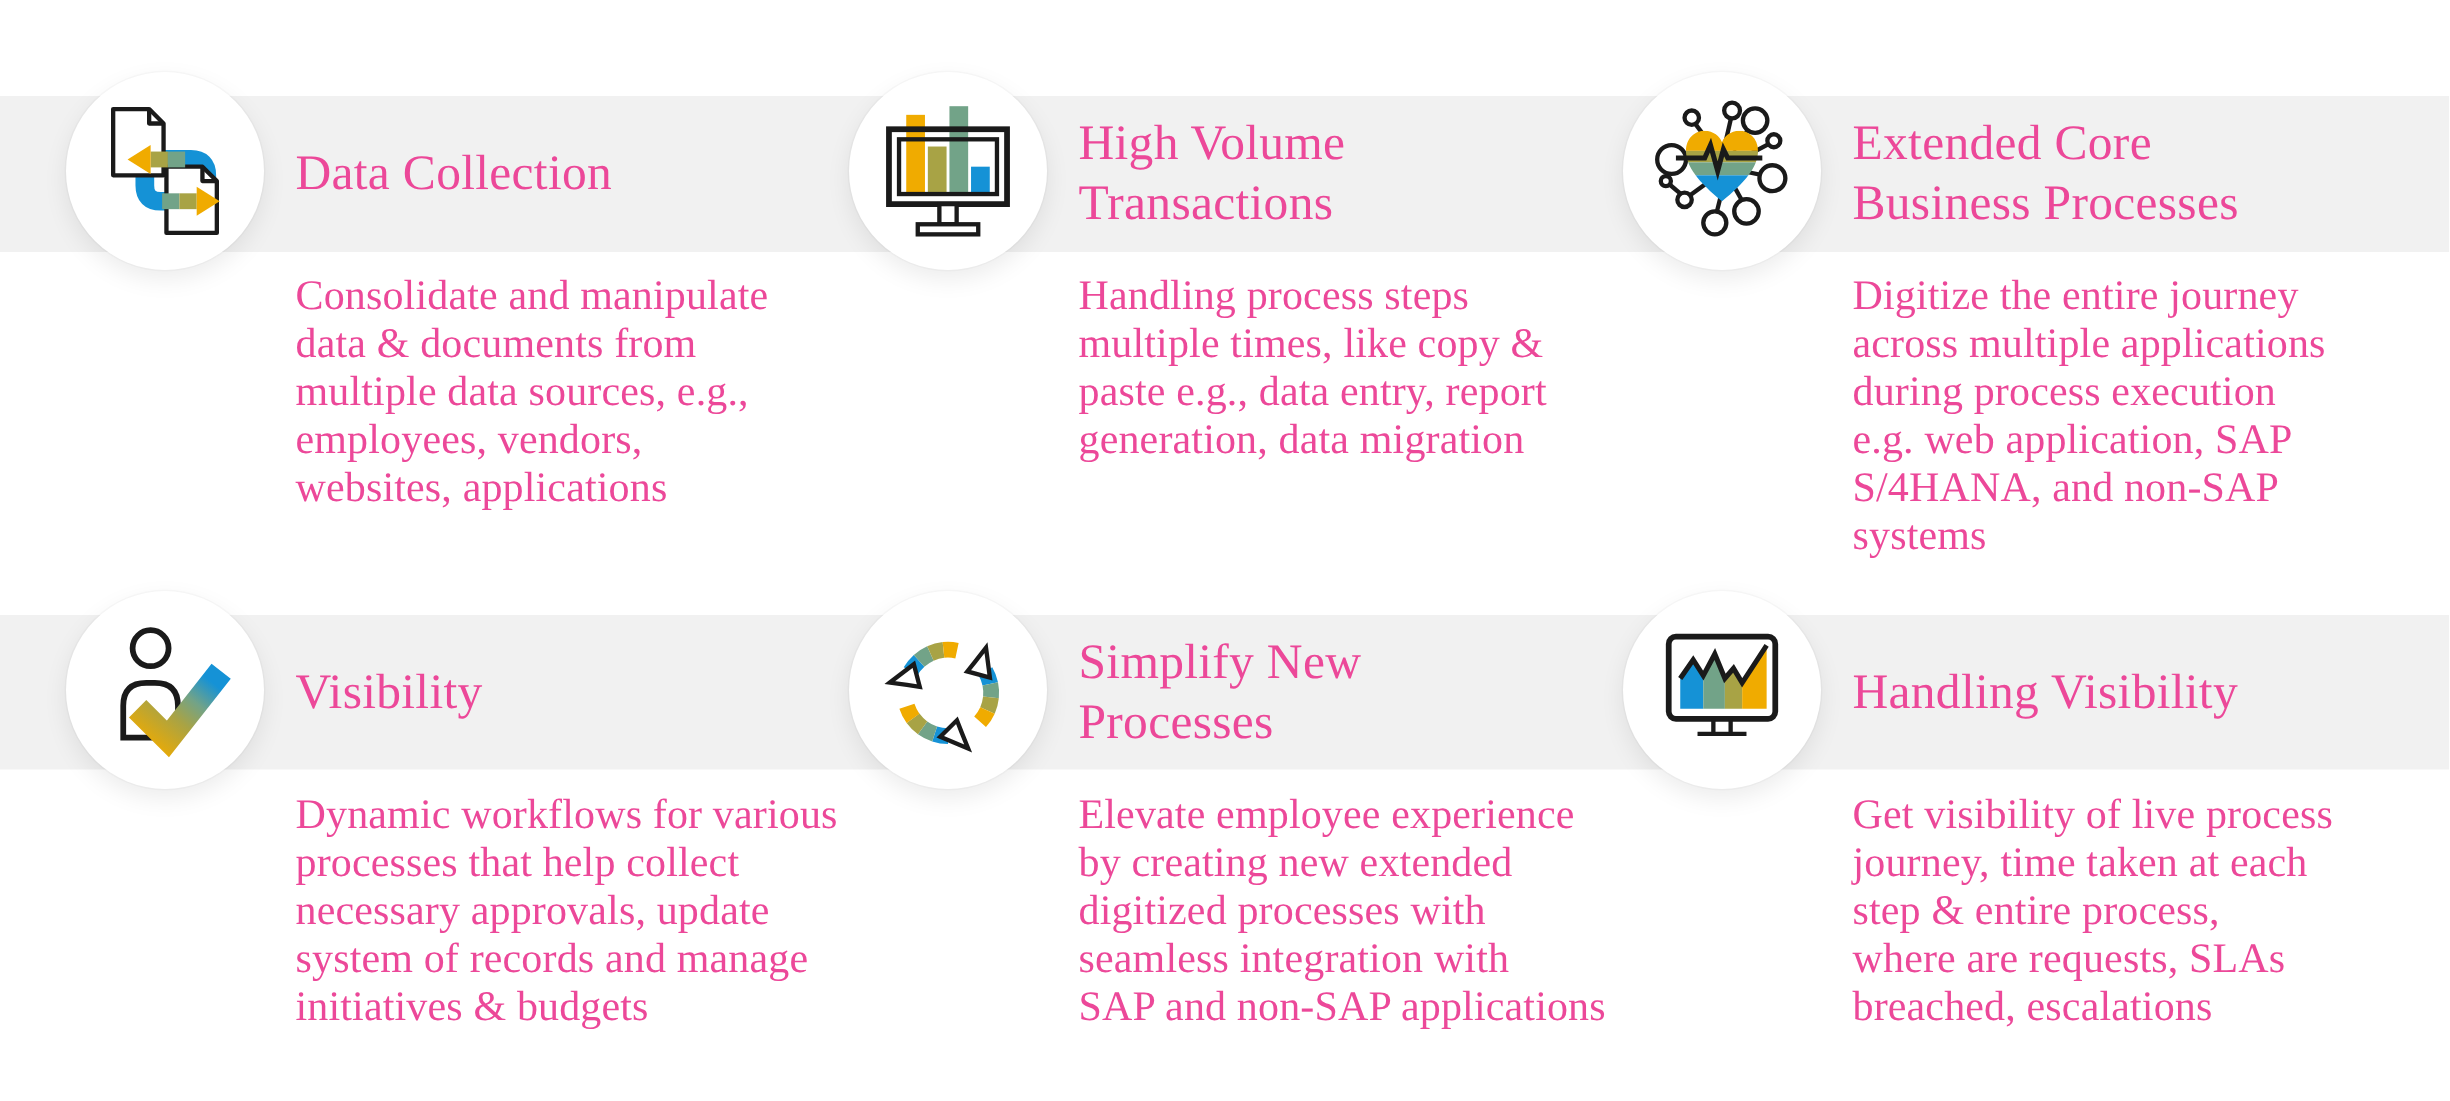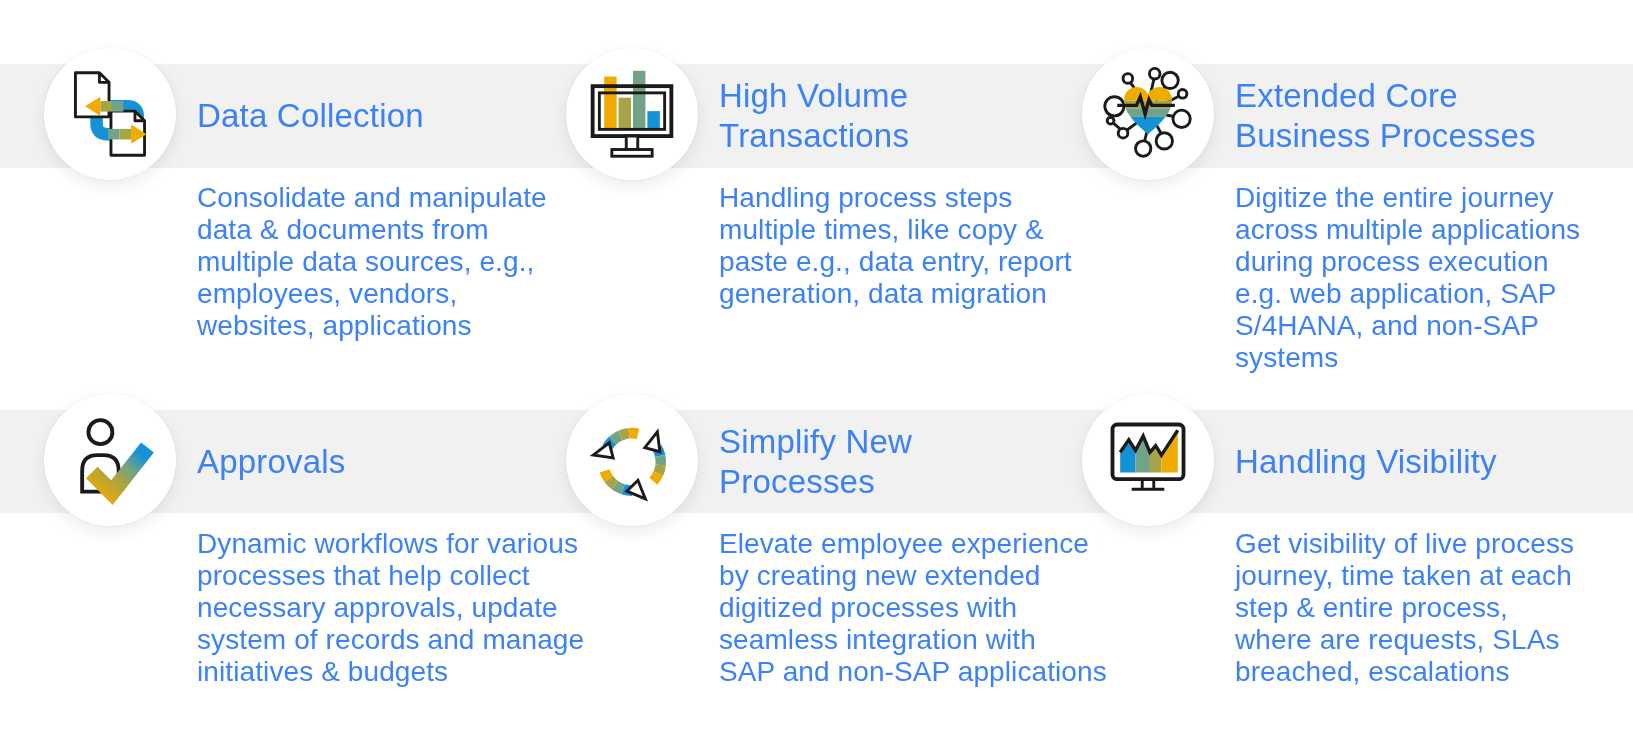--- a/index.html
+++ b/index.html
@@ -1,18 +1,18 @@
 <!DOCTYPE html>
 <html><head>
 <meta charset="utf-8">
 <style>
   html,body{margin:0;padding:0;background:#ffffff;}
   .canvas{
     position:relative;width:1633px;height:734px;background:#ffffff;overflow:hidden;
-    font-family:Liberation Sans, sans-serif;color:#3b82f6;
+    font-family:Liberation Serif, serif;color:#ec4899;
   }
   .band{position:absolute;left:0;width:100%;background:#f1f1f1;}
   .band-top{top:64px;height:104px;}
   .band-bottom{top:410px;height:103px;}
 
   .card{position:absolute;width:548px;}
   .col1{left:44px;} .col2{left:566px;} .col3{left:1082px;}
   .row1{top:0;} .row2{top:346px;}
 
   .icon-circle{
@@ -145,21 +145,21 @@
             <stop offset="0.4" stop-color="#A8A345"></stop>
             <stop offset="0.63" stop-color="#72A388"></stop>
             <stop offset="0.88" stop-color="#1592D6"></stop>
           </linearGradient>
         </defs>
         <circle cx="40" cy="21" r="12.5" fill="#ffffff" stroke="#1a1a1a" stroke-width="4"></circle>
         <path d="M59 68 V61 Q59 45 43 45 H37 Q21 45 21 61 V83 H46" fill="none" stroke="#1a1a1a" stroke-width="4"></path>
         <path d="M31 63 L52 84 L89 37" fill="none" stroke="url(#check-grad)" stroke-width="17" stroke-linejoin="miter"></path>
       </svg>
     </div>
-    <h2 class="title">Approvals</h2>
+    <h2 class="title">Visibility</h2>
     <p class="desc">Dynamic workflows for various
 processes that help collect
 necessary approvals, update
 system of records and manage
 initiatives &amp; budgets</p>
   </section>
 
   <section class="card col2 row2">
     <div class="icon-circle">
       <svg viewBox="0 0 100 100">

